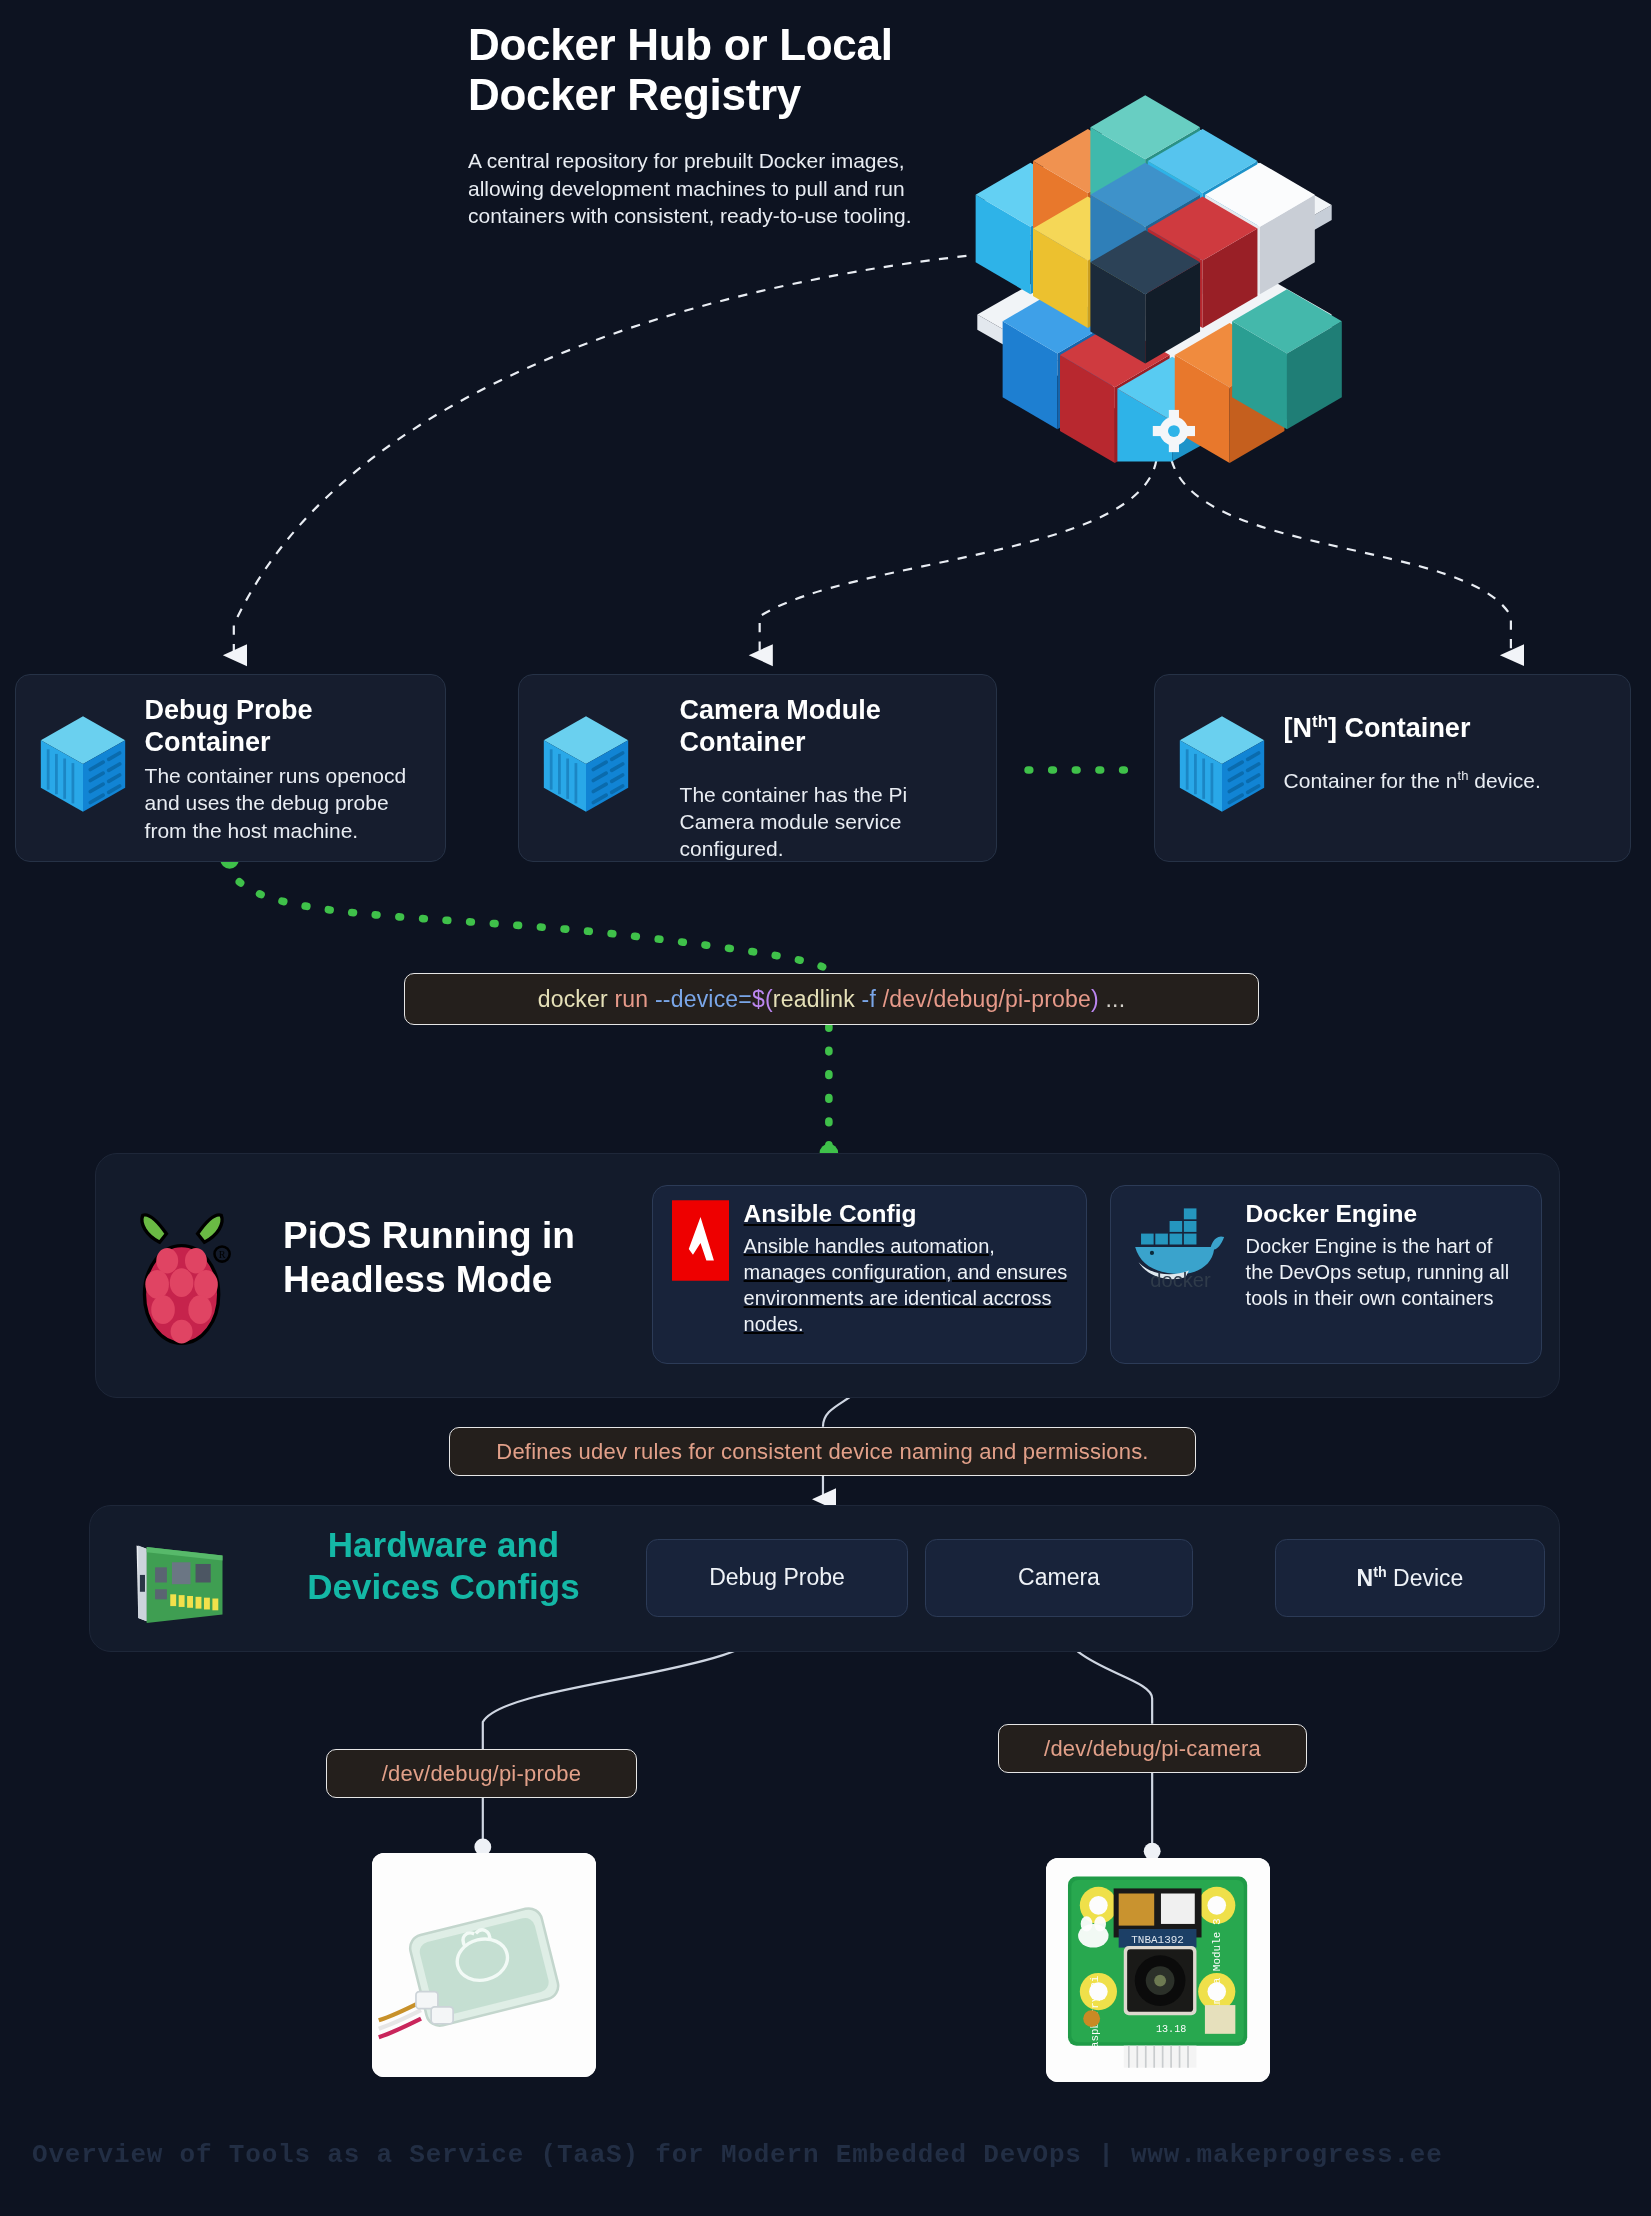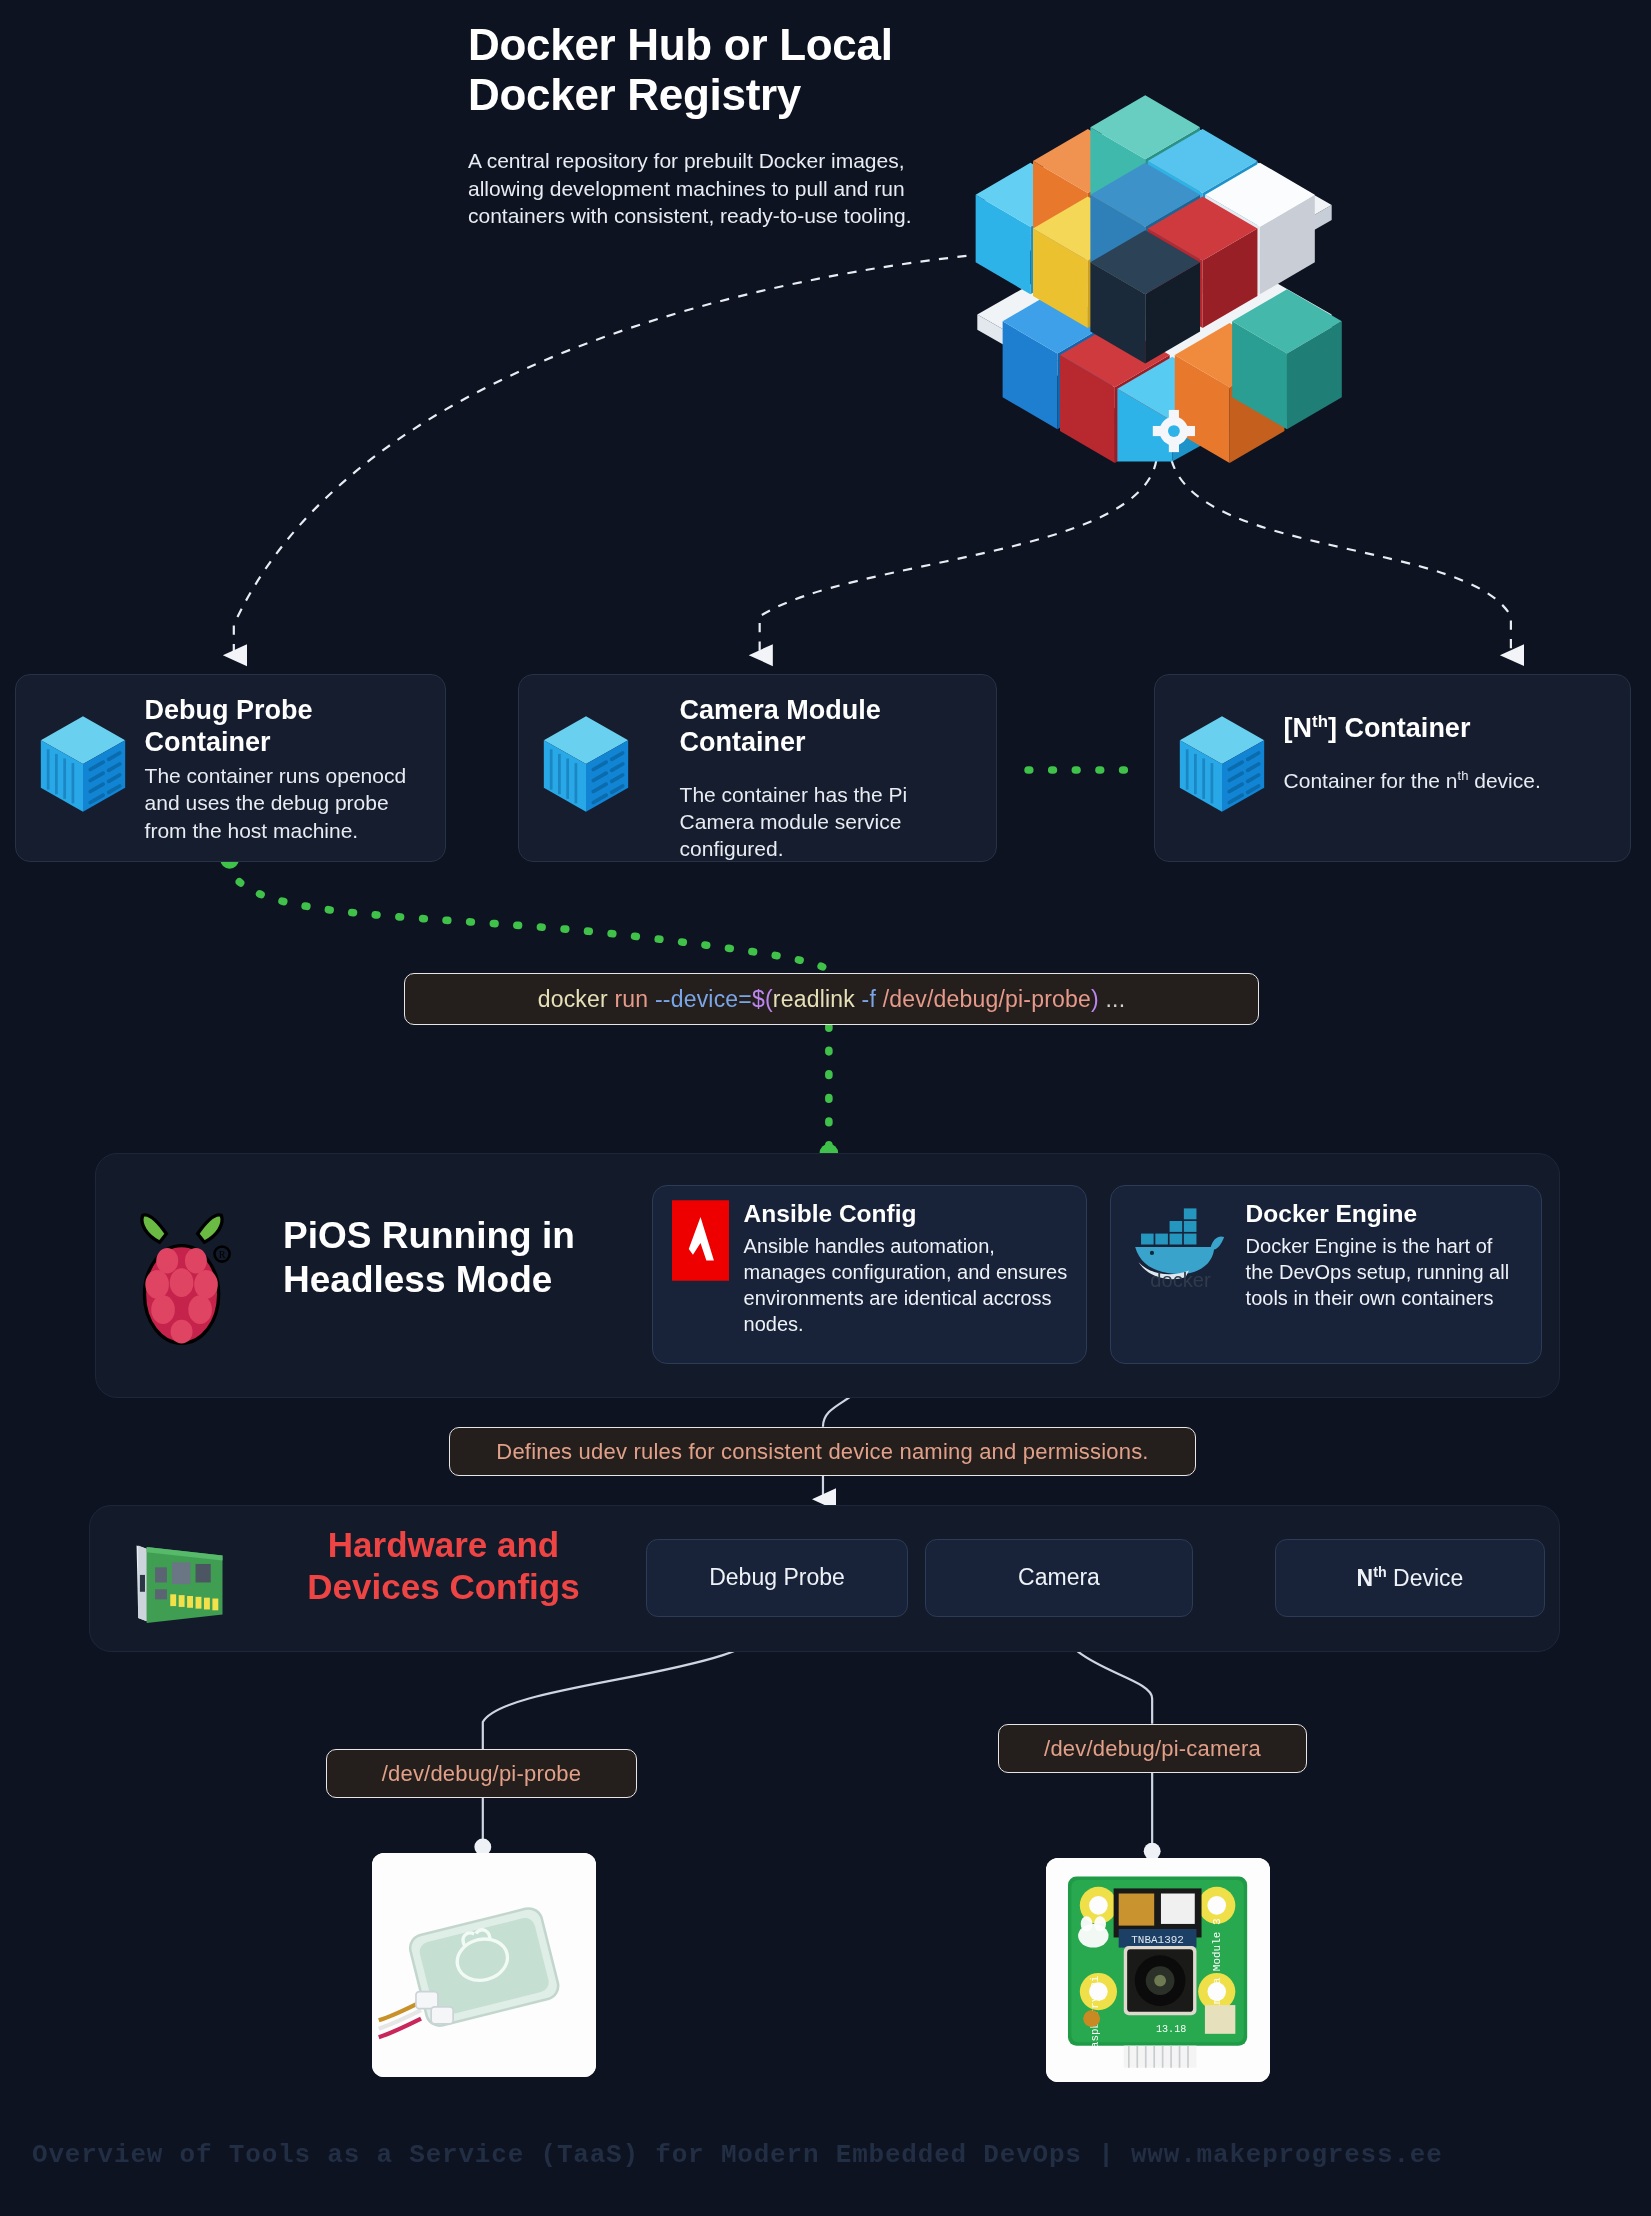--- a/index.html
+++ b/index.html
@@ -61,35 +61,35 @@
     background: #131b2b; border: 0.8px solid #1e2739; border-radius: 22px;
   }
   #pi-logo { position: absolute; left: 129px; top: 1195px; width: 106px; height: 156px; }
   #pios-h  { position: absolute; left: 283px; top: 1214px; width: 355px;
              font-size: 37px; font-weight: 700; color: #fff; line-height: 1.2; text-align: left; }
 
   .subcard {
     position: absolute; background: #18233a; border: 0.8px solid #2c3b57; border-radius: 15px;
     padding: 13.5px 18.6px; display: flex; align-items: flex-start;
   }
-  #ans-card { left: 652px; top: 1185px; width: 435px; height: 179px; }
+  #ans-card { left: 652px; top: 1185px; width: 435px; height: 179px; text-decoration: underline; }
   #dck-card { left: 1110px; top: 1185px; width: 432px; height: 179px; }
   .sub-ico { flex: 0 0 auto; }
   .sub-txt { padding-left: 15px; }
   .sub-h { font-size: 24.5px; font-weight: 700; color: #fff; }
   .sub-p { font-size: 20px; color: #eef2f7; line-height: 1.3; margin-top: 5px; }
 
   
   #hw-panel {
     position: absolute; left: 89px; top: 1505px; width: 1471px; height: 147px;
     background: #131b2b; border: 0.8px solid #1e2739; border-radius: 22px;
   }
   #hw-ico { position: absolute; left: 118px; top: 1537px; width: 118px; height: 91px; }
   #hw-h { position: absolute; left: 279px; top: 1524px; width: 329px;
-          font-size: 35px; font-weight: 700; color: #ef4444; line-height: 1.2; text-align: center; }
+          font-size: 35px; font-weight: 700; color: #14b8a6; line-height: 1.2; text-align: center; }
   .devbox {
     position: absolute; top: 1539px; height: 78px;
     background: #18233a; border: 0.8px solid #2c3b57; border-radius: 11.8px;
     display: flex; align-items: center; justify-content: center;
     font-size: 23px; color: #eef2f7; text-align: center; line-height: 1.2;
   }
   #devbox-1 { left: 646px;  width: 262px; }
   #devbox-2 { left: 925px; width: 268px; }
   #devbox-3 { left: 1275px; width: 270px; }
   #devbox-3 b { font-weight: 700; }

